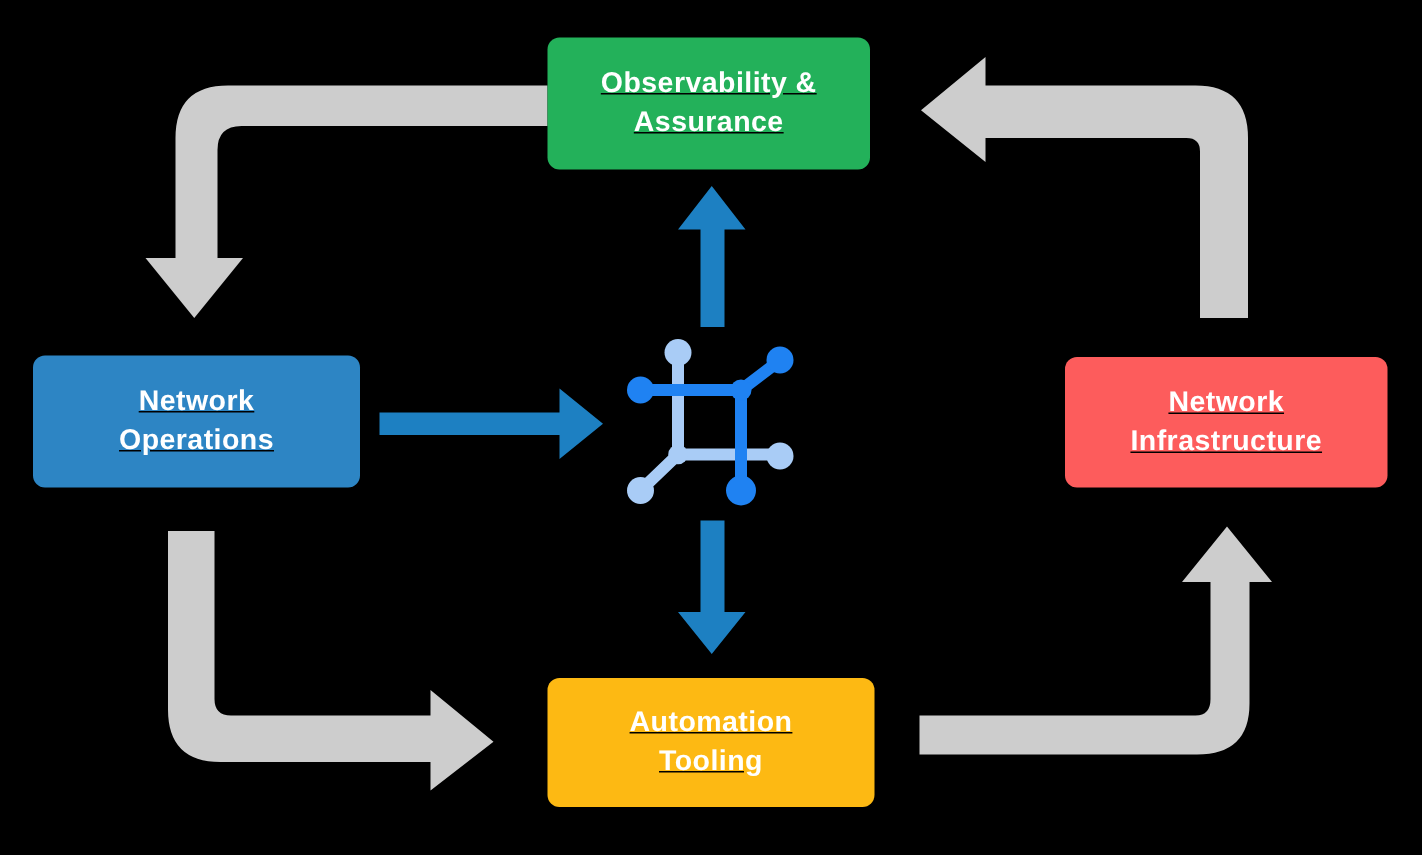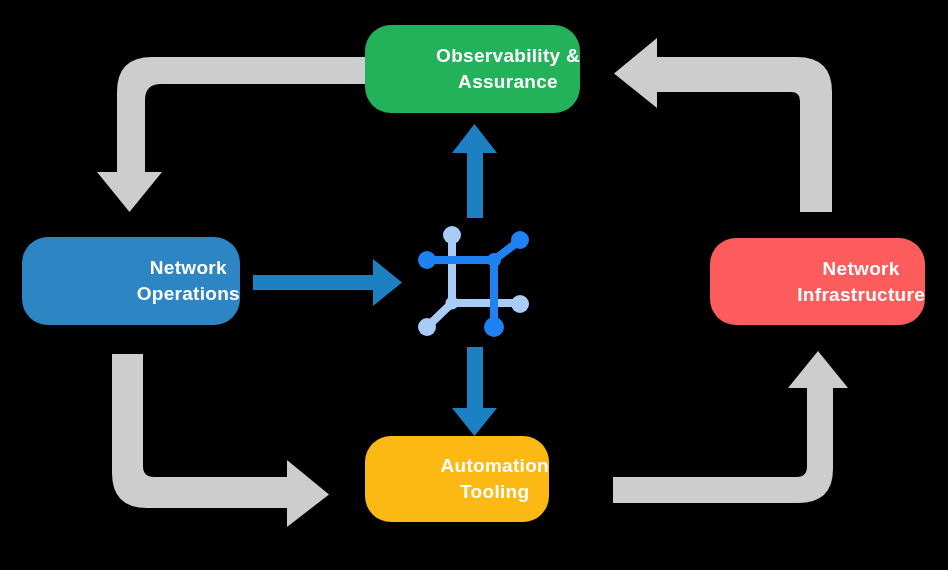--- a/index.html
+++ b/index.html
@@ -10,37 +10,38 @@
     overflow:hidden;
     font-family:"Liberation Sans", sans-serif;
   }
   .arrow-layer{
     position:absolute;
     left:0;top:0;width:948px;height:570px;
     display:block;
   }
   .node{
     position:absolute;
-    border-radius:26px;
+    border-radius:8px;
     display:flex;
     align-items:center;
-    justify-content:flex-end;
+    justify-content:center;
     text-align:center;
+    text-decoration:underline;
   }
   .node-label{
     white-space:pre-line;
     font-size:19px;
     font-weight:bold;
     letter-spacing:.3px;
     line-height:1.35;
   }
   .node-observability{left:365px;top:25px;width:215px;height:88px;}
   .node-operations{left:22px;top:237px;width:218px;height:88px;}
   .node-infrastructure{left:710px;top:238px;width:215px;height:87px;}
-  .node-tooling{left:365px;top:436px;width:184px;height:86px;}
+  .node-tooling{left:365px;top:452px;width:218px;height:86px;}
 </style>
 </head>
 <body>
 
 <div class="canvas" style="background: rgb(0, 0, 0);">
 
   <svg class="arrow-layer" viewBox="0 0 948 570" xmlns="http://www.w3.org/2000/svg">
 
     <path d="M365 57 H152 Q117 57 117 92 V172 H97 L129.5 212 L162 172 H145 V100 Q145 84 161 84 H365 Z" fill="#CDCDCD"></path>
     <path d="M832 212 V92 Q832 57 797 57 H657 V38 L614 73.5 L657 108 V92 H791 Q800 92 800 101 V212 Z" fill="#CDCDCD"></path>

